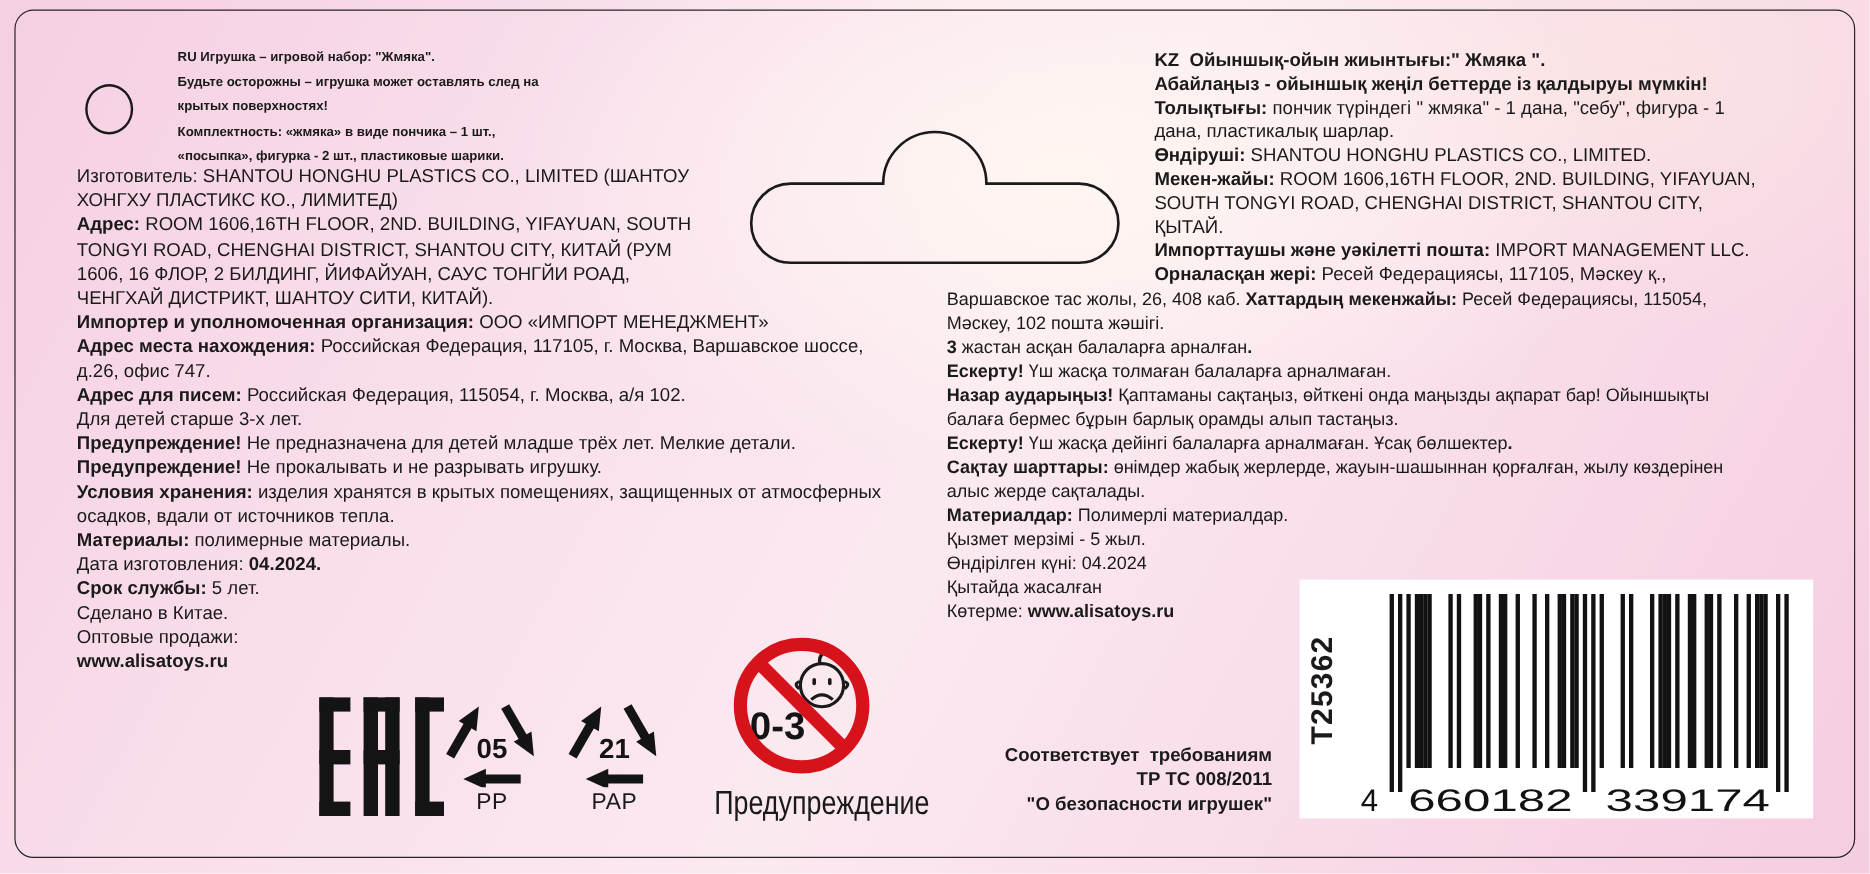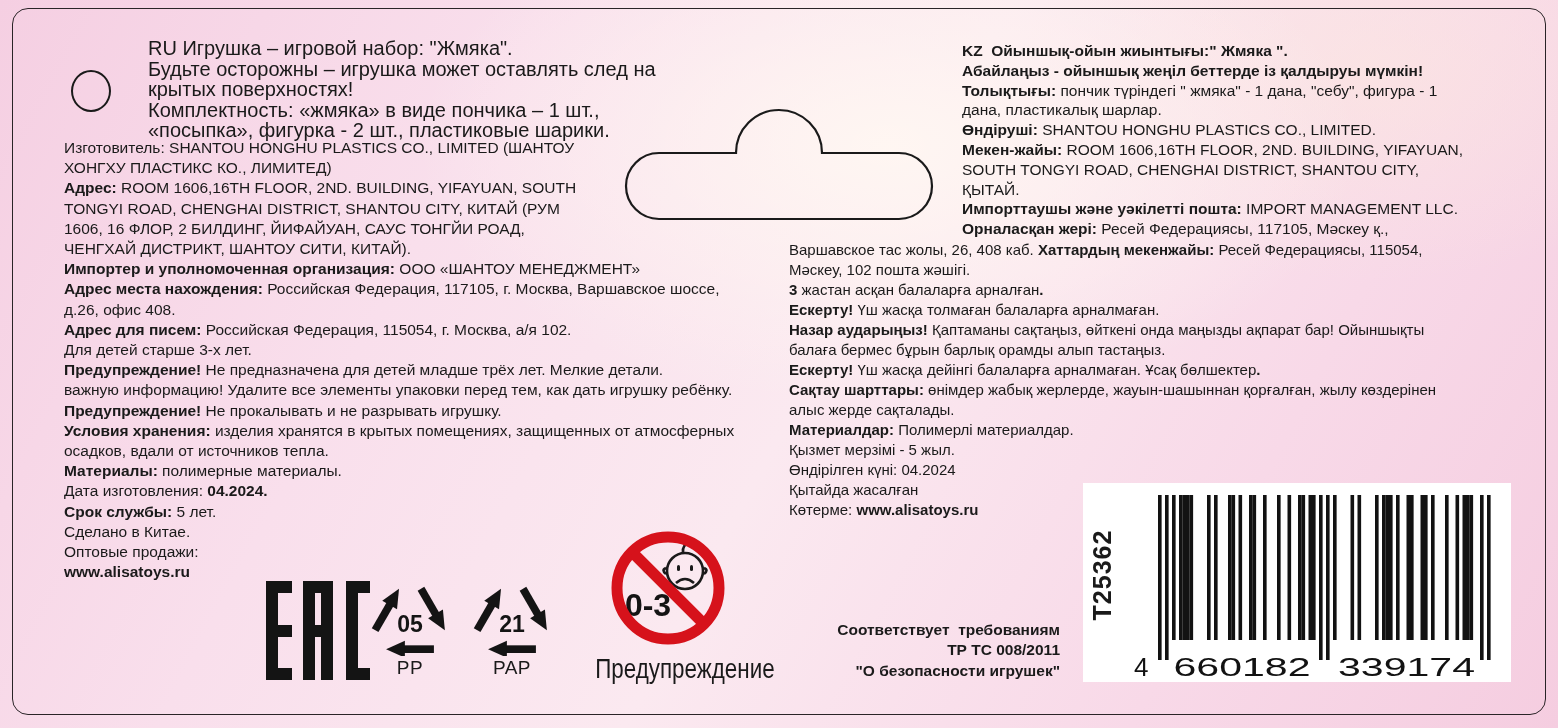--- a/index.html
+++ b/index.html
@@ -12,21 +12,21 @@
       radial-gradient(500px 300px at 88% 10%, rgba(252,232,223,.55), rgba(252,232,223,0) 70%),
       linear-gradient(118deg,#f5cfe2 0%,#f9dfec 28%,#fbe9f0 52%,#f8d9e8 78%,#f5cde0 100%);
   }
   .frame{position:absolute;left:12px;top:8px;width:1534px;height:707px;box-sizing:border-box;
          border:1.6px solid #2a2427;border-radius:16px;}
   .hole{position:absolute;left:71px;top:70px;width:40px;height:42px;box-sizing:border-box;
         border:2.6px solid #1a1a1a;border-radius:50%;}
   .diecut{position:absolute;left:0;top:0;pointer-events:none;}
   .line{white-space:pre;}
   .b{font-weight:bold;}
-  .ru-intro{position:absolute;left:148px;top:38px;font-size:20px;line-height:20.5px;font-weight:normal;}
+  .ru-intro{position:absolute;left:148px;top:38px;font-size:11px;line-height:20.5px;font-weight:bold;}
   .ru-body{position:absolute;left:48px;top:138px;font-size:15.5px;line-height:20.2px;margin-left:16px;}
   .kz-narrow{position:absolute;left:962px;top:41px;font-size:15.5px;line-height:19.8px;}
   .kz-wide{position:absolute;left:789px;top:240px;font-size:15px;line-height:20px;}
   .compliance{position:absolute;left:756px;top:620px;width:304px;text-align:right;
               font-weight:bold;font-size:15.5px;line-height:20.3px;}
   .eac{position:absolute;left:266px;top:581px;}
   .rec{position:absolute;top:574px;width:88px;text-align:center;}
   .rec.r05{left:366px;} .rec.r21{left:468px;}
   .rec .mat{font-weight:normal;font-size:19px;margin-top:-3px;letter-spacing:.5px;}
   .agewrap{position:absolute;left:606px;top:526px;}
@@ -57,27 +57,26 @@
       <div class="line">Комплектность: «жмяка» в виде пончика – 1 шт.,</div>
       <div class="line">«посыпка», фигурка - 2 шт., пластиковые шарики.</div>
     </div>
   <div class="ru-body">
       <div class="line">Изготовитель: SHANTOU HONGHU PLASTICS CO., LIMITED (ШАНТОУ</div>
       <div class="line">ХОНГХУ ПЛАСТИКС КО., ЛИМИТЕД)</div>
       <div class="line"><span class="b">Адрес:</span><span> ROOM 1606,16TH FLOOR, 2ND. BUILDING, YIFAYUAN, SOUTH</span></div>
       <div class="line">TONGYI ROAD, CHENGHAI DISTRICT, SHANTOU CITY, КИТАЙ (РУМ</div>
       <div class="line">1606, 16 ФЛОР, 2 БИЛДИНГ, ЙИФАЙУАН, САУС ТОНГЙИ РОАД,</div>
       <div class="line">ЧЕНГХАЙ ДИСТРИКТ, ШАНТОУ СИТИ, КИТАЙ).</div>
-      <div class="line"><span class="b">Импортер и уполномоченная организация:</span><span> ООО «ШАНТОУ МЕНЕДЖМЕНТ»</span></div>
+      <div class="line"><span class="b">Импортер и уполномоченная организация:</span><span> ООО «ИМПОРТ МЕНЕДЖМЕНТ»</span></div>
       <div class="line"><span class="b">Адрес места нахождения:</span><span> Российская Федерация, 117105, г. Москва, Варшавское шоссе,</span></div>
-      <div class="line">д.26, офис 408.</div>
+      <div class="line">д.26, офис 747.</div>
       <div class="line"><span class="b">Адрес для писем:</span><span> Российская Федерация, 115054, г. Москва, а/я 102.</span></div>
       <div class="line">Для детей старше 3-х лет.</div>
       <div class="line"><span class="b">Предупреждение!</span><span> Не предназначена для детей младше трёх лет. Мелкие детали.</span></div>
-      <div class="line">важную информацию! Удалите все элементы упаковки перед тем, как дать игрушку ребёнку.</div>
       <div class="line"><span class="b">Предупреждение!</span><span> Не прокалывать и не разрывать игрушку.</span></div>
       <div class="line"><span class="b">Условия хранения:</span><span> изделия хранятся в крытых помещениях, защищенных от атмосферных</span></div>
       <div class="line">осадков, вдали от источников тепла.</div>
       <div class="line"><span class="b">Материалы:</span><span> полимерные материалы.</span></div>
       <div class="line"><span>Дата изготовления: </span><span class="b">04.2024.</span></div>
       <div class="line"><span class="b">Срок службы:</span><span> 5 лет.</span></div>
       <div class="line">Сделано в Китае.</div>
       <div class="line">Оптовые продажи:</div>
       <div class="line"><span class="b">www.alisatoys.ru</span></div>
     </div>

